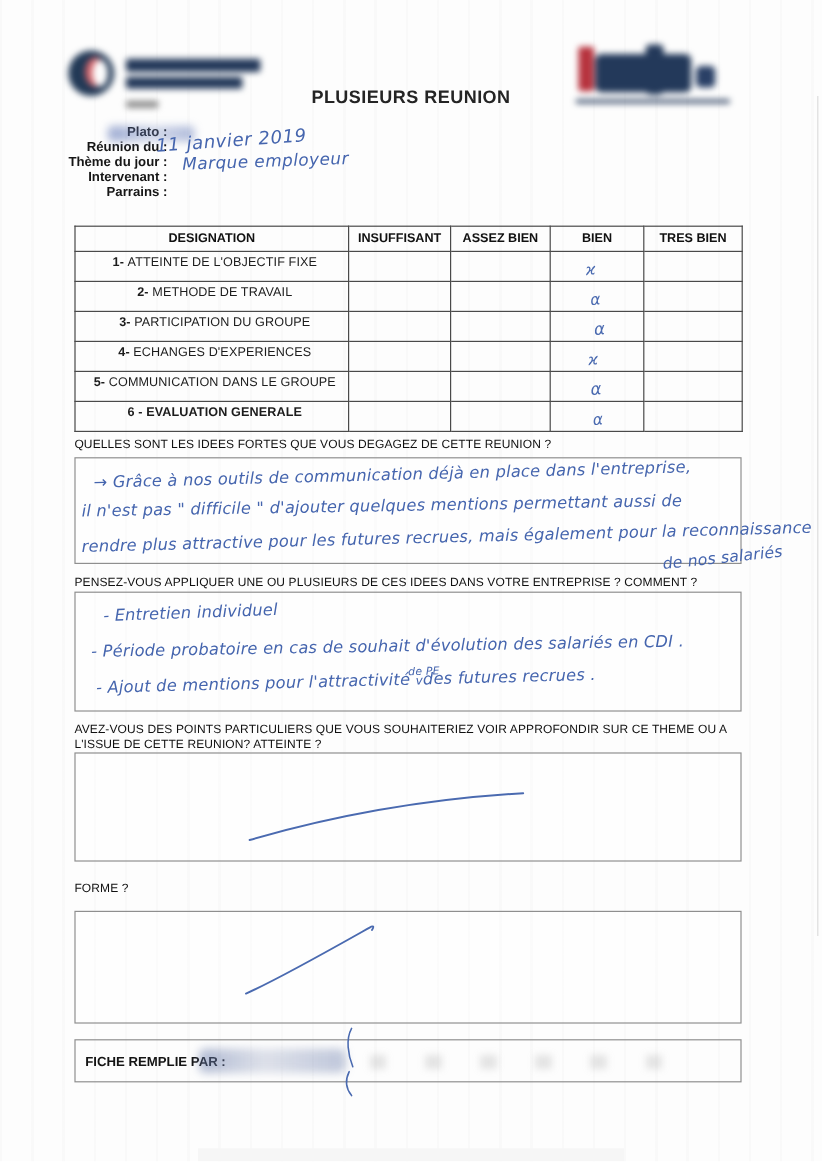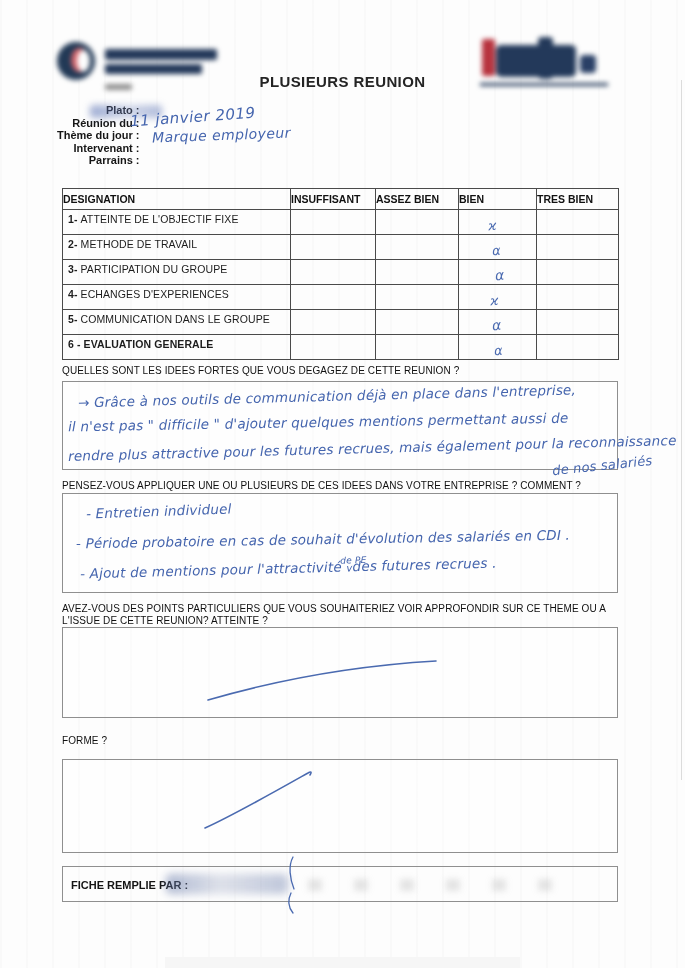--- a/index.html
+++ b/index.html
@@ -37,22 +37,22 @@
   .hw { font-family:"DejaVu Sans", sans-serif; font-style:italic; color:#4565ae; white-space:nowrap; }
   .meta-hw-reunion { position:absolute; left:130px; top:108px; font-size:15px; transform:rotate(-4deg); letter-spacing:.5px; }
   .meta-hw-theme   { position:absolute; left:152px; top:127px; font-size:14px; transform:rotate(-2deg); letter-spacing:.4px; }
   .redact-plato { position:absolute; left:90px; top:105px; width:72px; height:13px; border-radius:4px;
     background:linear-gradient(90deg, rgba(80,105,175,.55), rgba(120,140,195,.35) 55%, rgba(80,105,175,.45));
     filter:blur(3.5px); }
 
   
   table.eval { position:absolute; left:62px; top:188px; width:556px; border-collapse:collapse; table-layout:fixed; }
   table.eval th, table.eval td { border:1.4px solid #4a4a4a; font-size:10.5px; }
-  table.eval th { font-weight:bold; text-align:left; height:21px; padding:2px 0; color:#111; }
-  table.eval td { height:25px; }
+  table.eval th { font-weight:bold; text-align:center; height:21px; padding:2px 0; color:#111; }
+  table.eval td { height:25px;text-align:center; }
   td.c-des { text-align:left; vertical-align:top; padding:3px 0 0 5px; font-size:10px; letter-spacing:.1px; }
   td.c-des b { margin-right:3px; }
   td.c-mark { text-align:center; vertical-align:bottom; padding-bottom:2px; }
   tr.bold-row td.c-des, tr.bold-row td.c-des b { font-weight:bold; }
   .mark { display:inline-block; font-family:"DejaVu Sans", sans-serif; font-style:italic;
           color:#4a6ab0; font-size:13px; line-height:1; transform:rotate(-6deg); }
   .m1 { margin-left:-10px; } .m2 { margin-left:-2px; } .m3 { margin-left:4px; font-size:14px; }
   .m4 { margin-left:-6px; } .m5 { margin-left:-2px; font-size:14px; } .m6 { margin-left:2px; }
 
   

